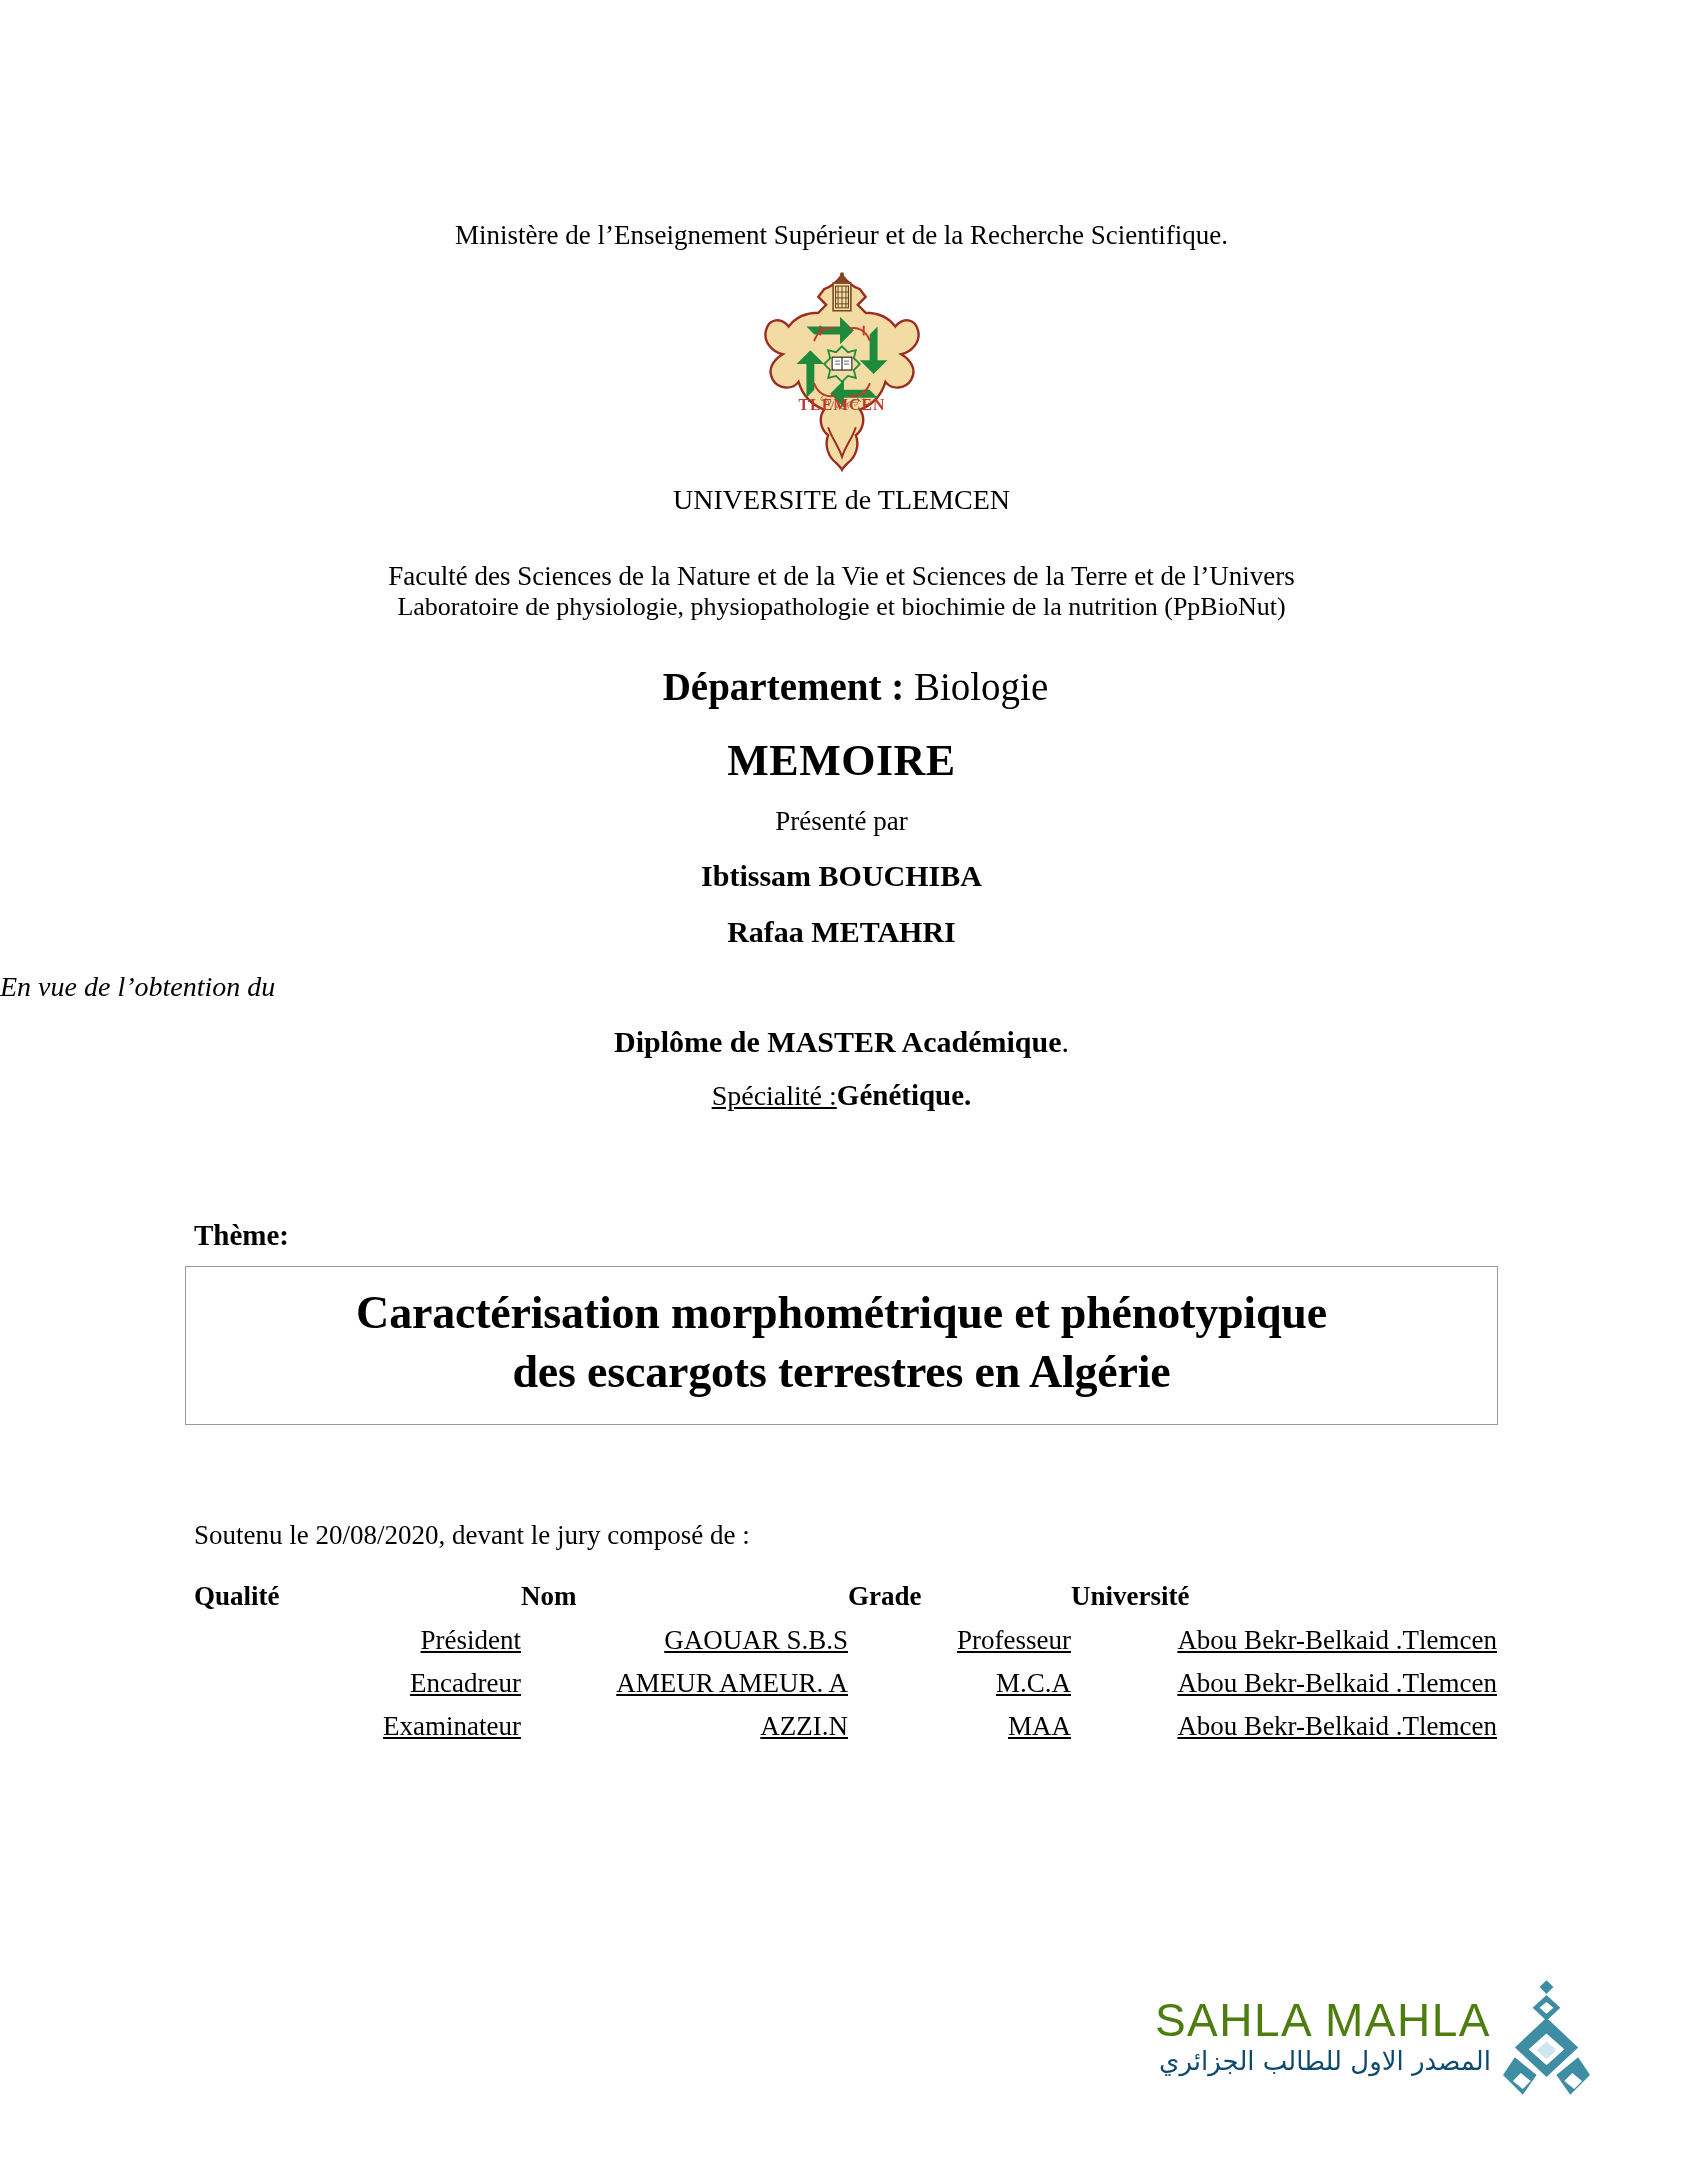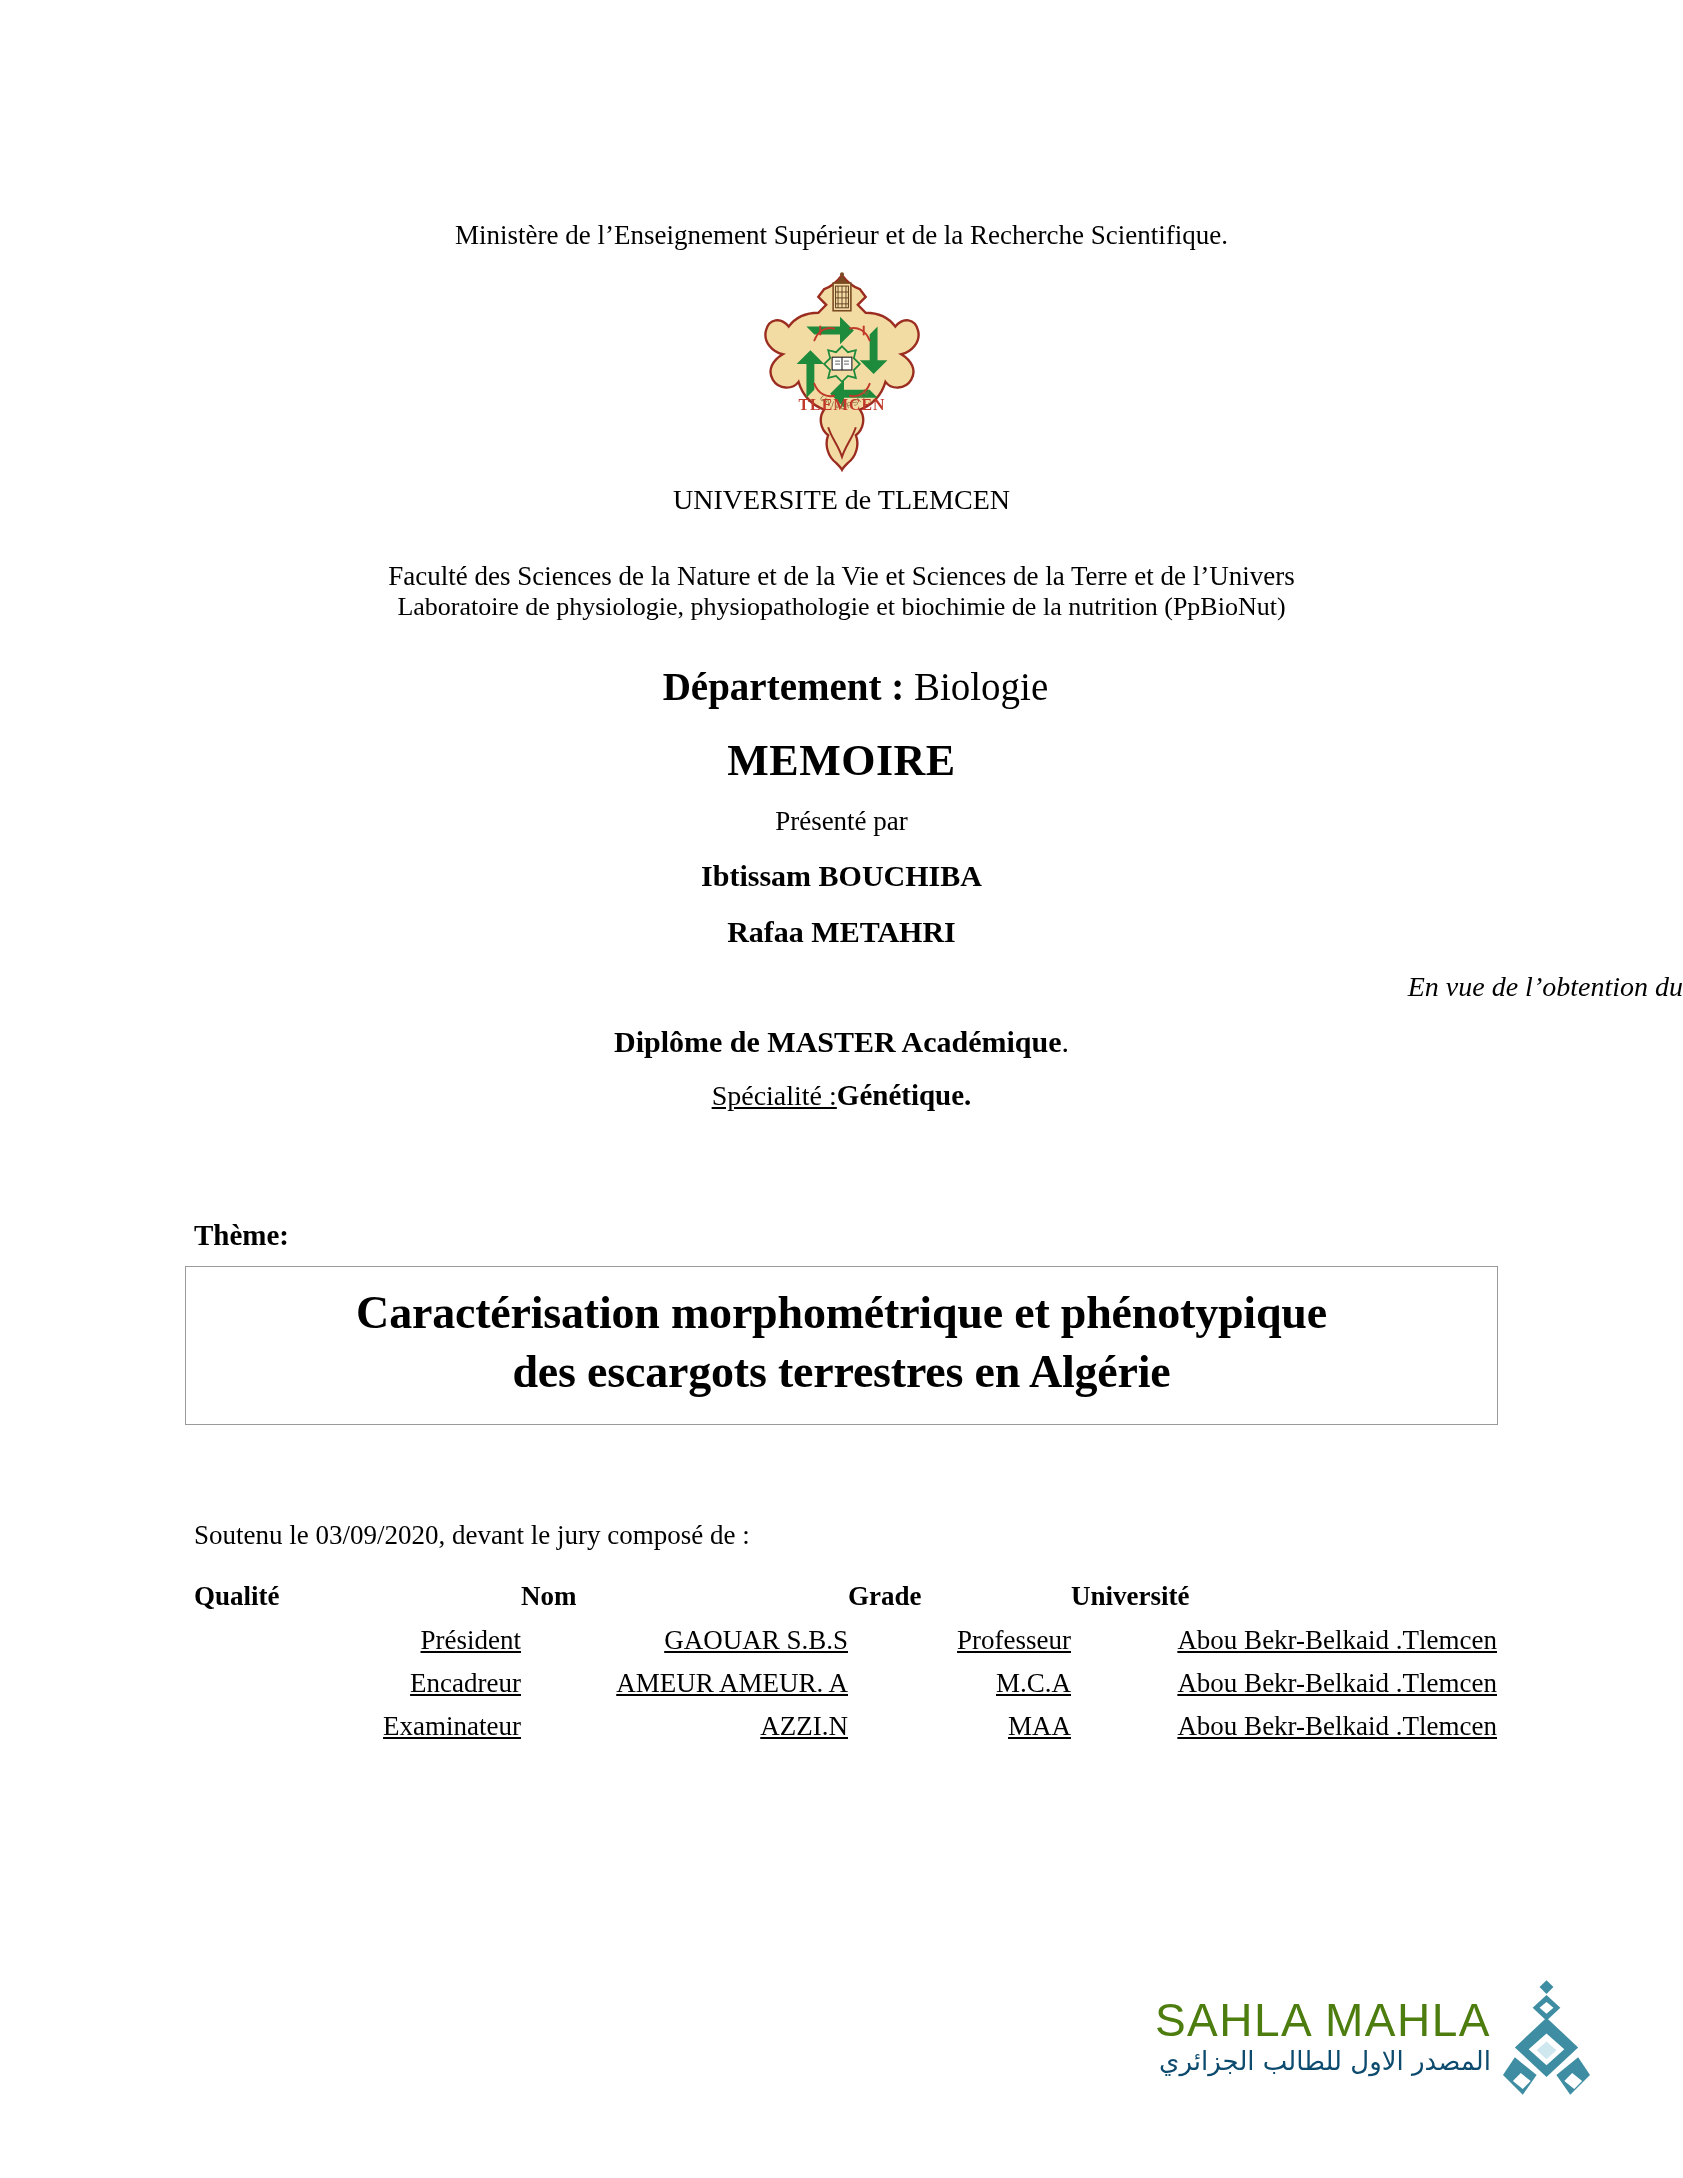--- a/index.html
+++ b/index.html
@@ -86,21 +86,21 @@
     font-size: 27px;
     margin-top: 20px;
   }
   .line-author {
     text-align: center;
     font-size: 30px;
     font-weight: bold;
     margin-top: 22px;
   }
   .line-envue {
-    text-align: right;
+    text-align: left;
     font-size: 28px;
     font-style: italic;
     margin-top: 22px;
   }
   .line-diplome {
     text-align: center;
     font-size: 30px;
     margin-top: 22px;
   }
   .line-specialite {
@@ -314,21 +314,21 @@
     <span class="spec-label">Spécialité :</span><span class="spec-value">Génétique.</span>
   </div>
 
   <div class="theme-label">Thème:</div>
 
   <div class="theme-box">
     <div class="theme-title">Caractérisation morphométrique et phénotypique</div>
     <div class="theme-title">des escargots terrestres en Algérie</div>
   </div>
 
-  <div class="jury-intro">Soutenu le 03/09/2020, devant le jury composé de :</div>
+  <div class="jury-intro">Soutenu le 20/08/2020, devant le jury composé de :</div>
 
   <table class="jury-table">
     <thead>
       <tr>
         <th class="col-qualite">Qualité</th>
         <th class="col-nom">Nom</th>
         <th class="col-grade">Grade</th>
         <th class="col-univ">Université</th>
       </tr>
     </thead>

